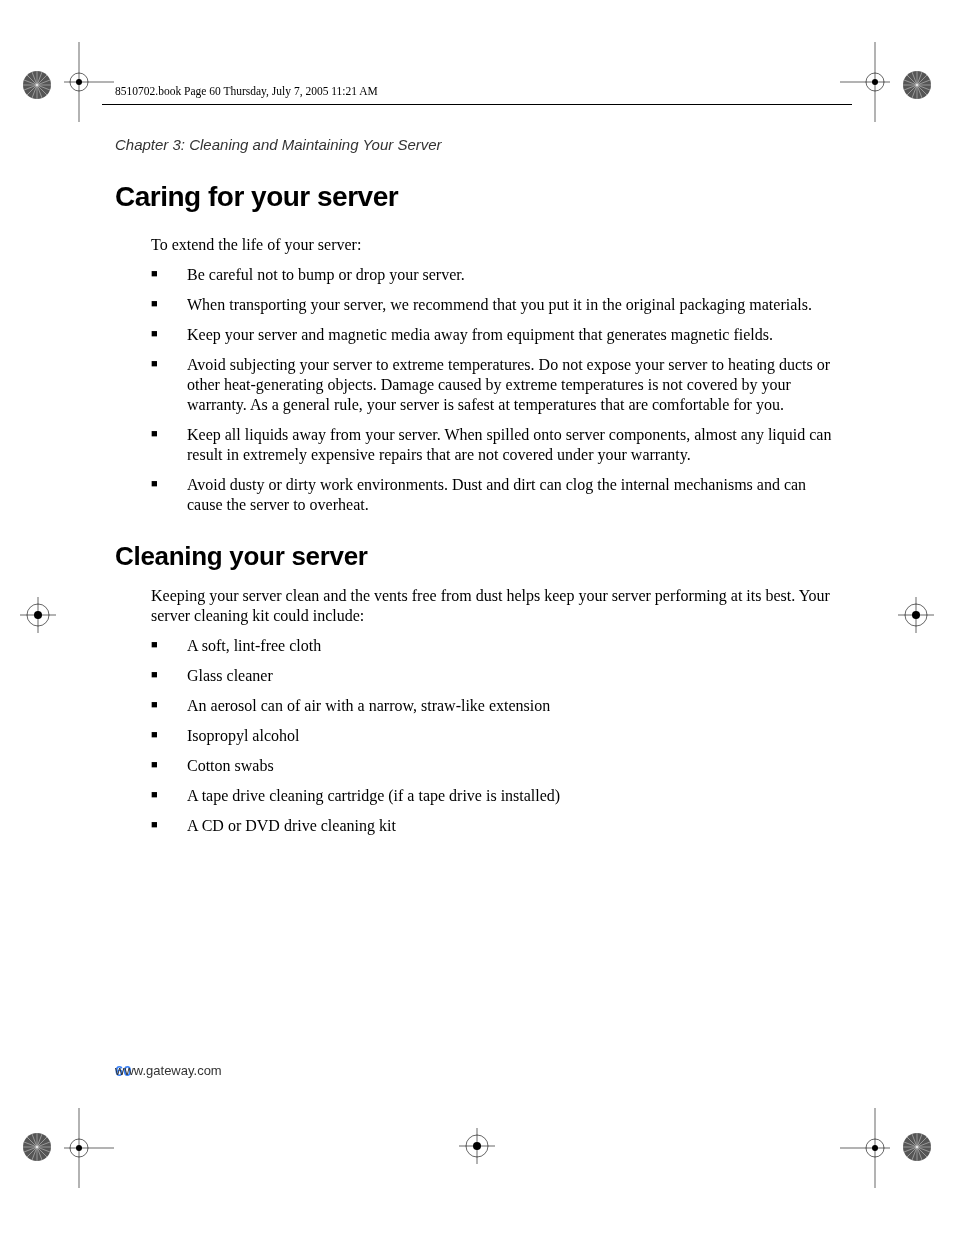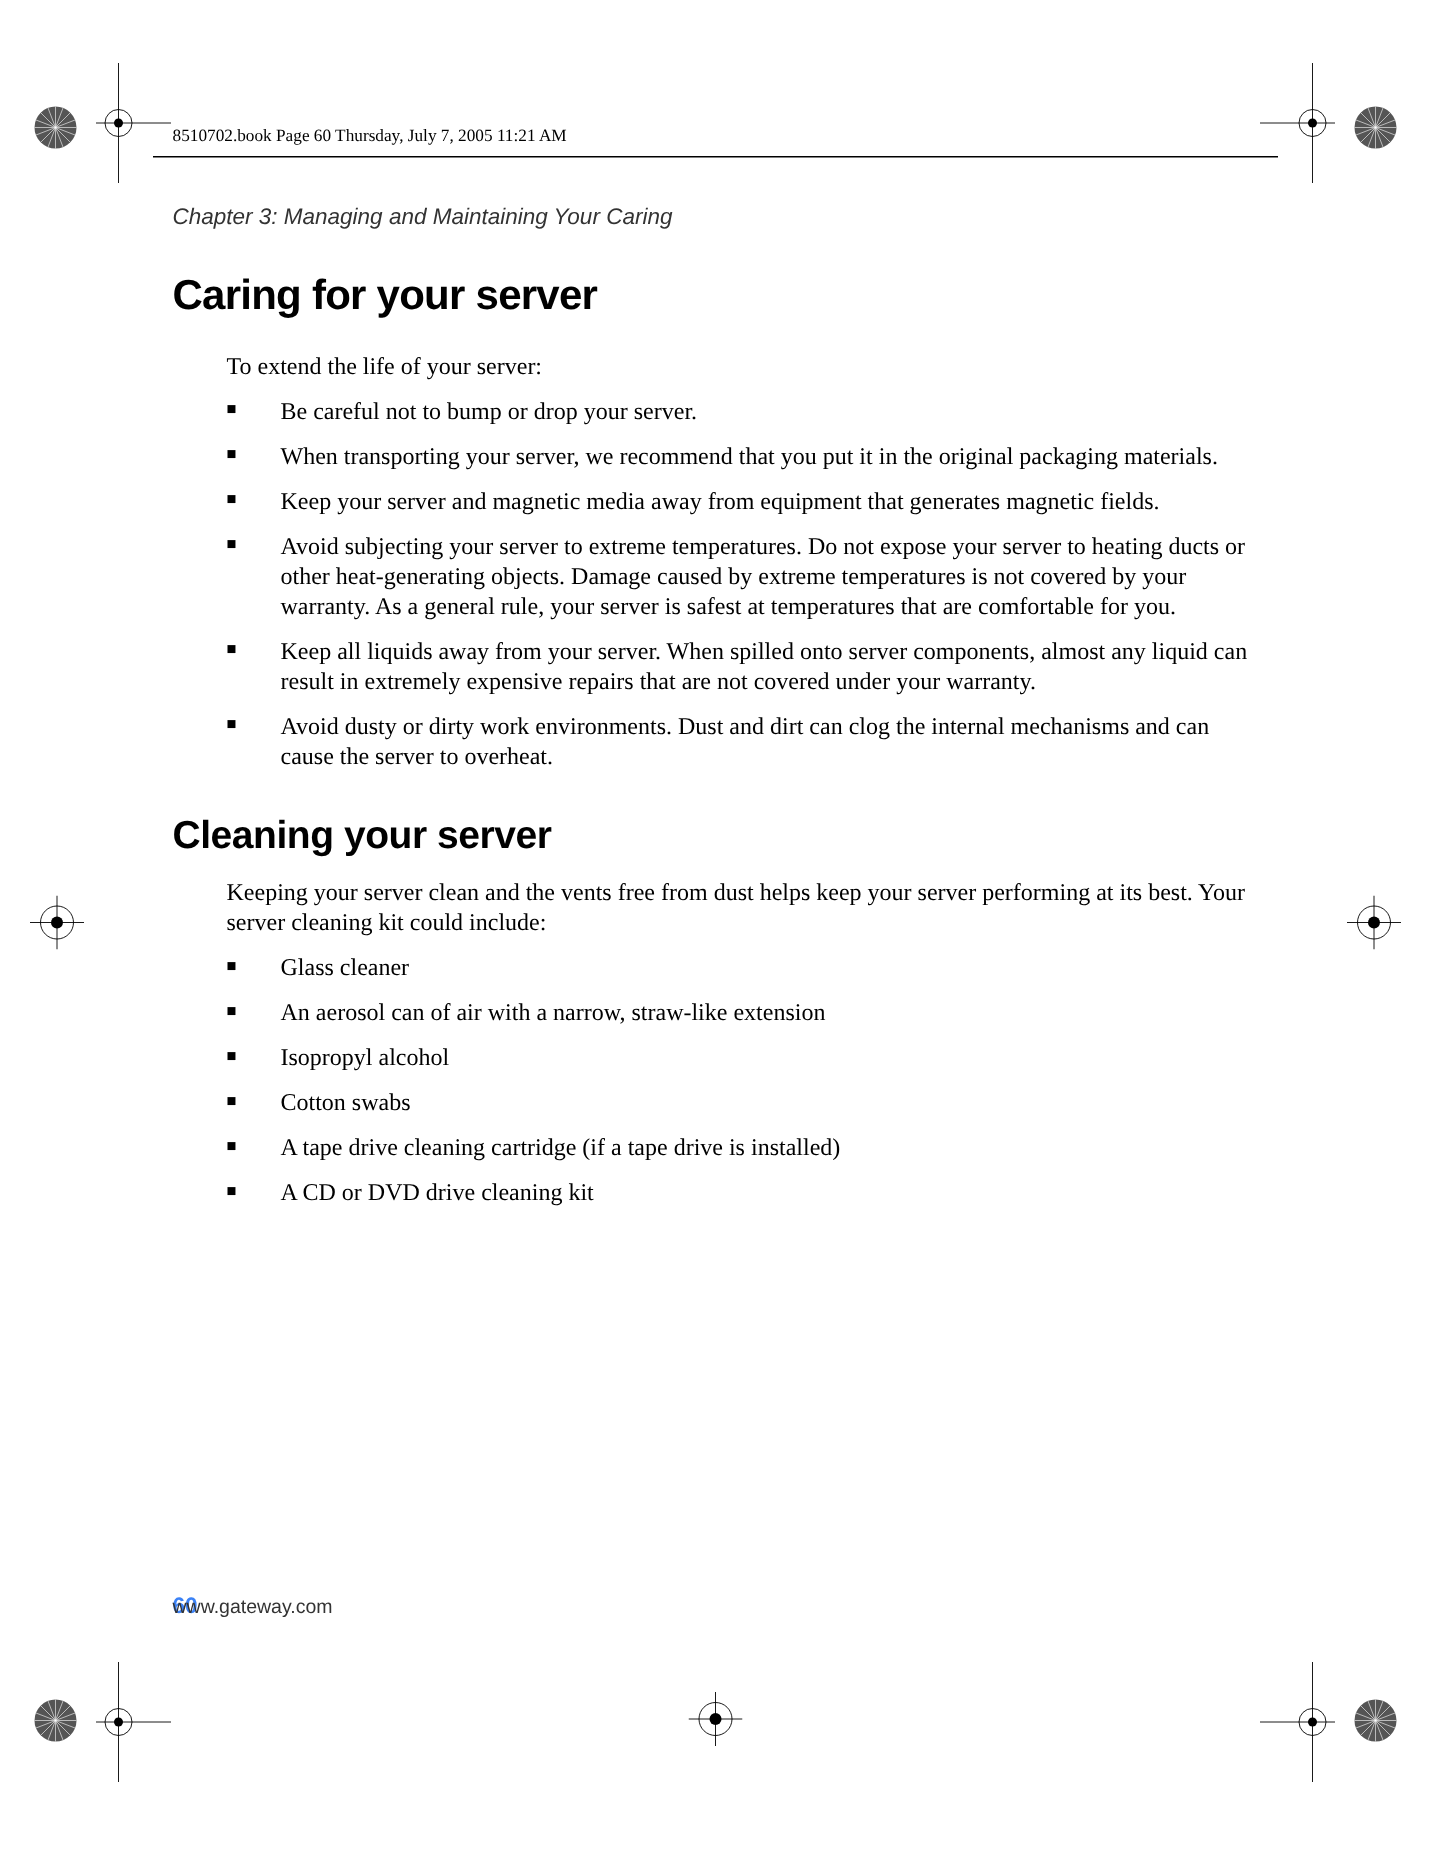--- a/index.html
+++ b/index.html
@@ -248,40 +248,41 @@
         <line x1="-5" y1="-13" x2="5" y2="13"></line>
           <line x1="-5" y1="13" x2="5" y2="-13"></line>
       </g>
     </svg>
   </div>
 
   <div class="meta-line">8510702.book  Page 60  Thursday, July 7, 2005  11:21 AM</div>
   <div class="meta-rule"></div>
 
   <div class="content">
-    <div class="chapter">Chapter 3: Managing and Maintaining Your Caring</div>
+    <div class="chapter">Chapter 3: Cleaning and Maintaining Your Server</div>
 
     <h1 class="title">Caring for your server</h1>
 
     <p class="intro">To extend the life of your server:</p>
 
     <ul class="bullets">
       <li>Be careful not to bump or drop your server.</li>
       <li>When transporting your server, we recommend that you put it in the original packaging materials.</li>
       <li>Keep your server and magnetic media away from equipment that generates magnetic fields.</li>
       <li>Avoid subjecting your server to extreme temperatures. Do not expose your server to heating ducts or other heat-generating objects. Damage caused by extreme temperatures is not covered by your warranty. As a general rule, your server is safest at temperatures that are comfortable for you.</li>
       <li>Keep all liquids away from your server. When spilled onto server components, almost any liquid can result in extremely expensive repairs that are not covered under your warranty.</li>
       <li>Avoid dusty or dirty work environments. Dust and dirt can clog the internal mechanisms and can cause the server to overheat.</li>
     </ul>
 
     <h2 class="subtitle">Cleaning your server</h2>
 
     <p class="intro">Keeping your server clean and the vents free from dust helps keep your server performing at its best. Your server cleaning kit could include:</p>
 
     <ul class="bullets">
+      <li>A soft, lint-free cloth</li>
       <li>Glass cleaner</li>
       <li>An aerosol can of air with a narrow, straw-like extension</li>
       <li>Isopropyl alcohol</li>
       <li>Cotton swabs</li>
       <li>A tape drive cleaning cartridge (if a tape drive is installed)</li>
       <li>A CD or DVD drive cleaning kit</li>
     </ul>
   </div>
 
   <div class="footer">

